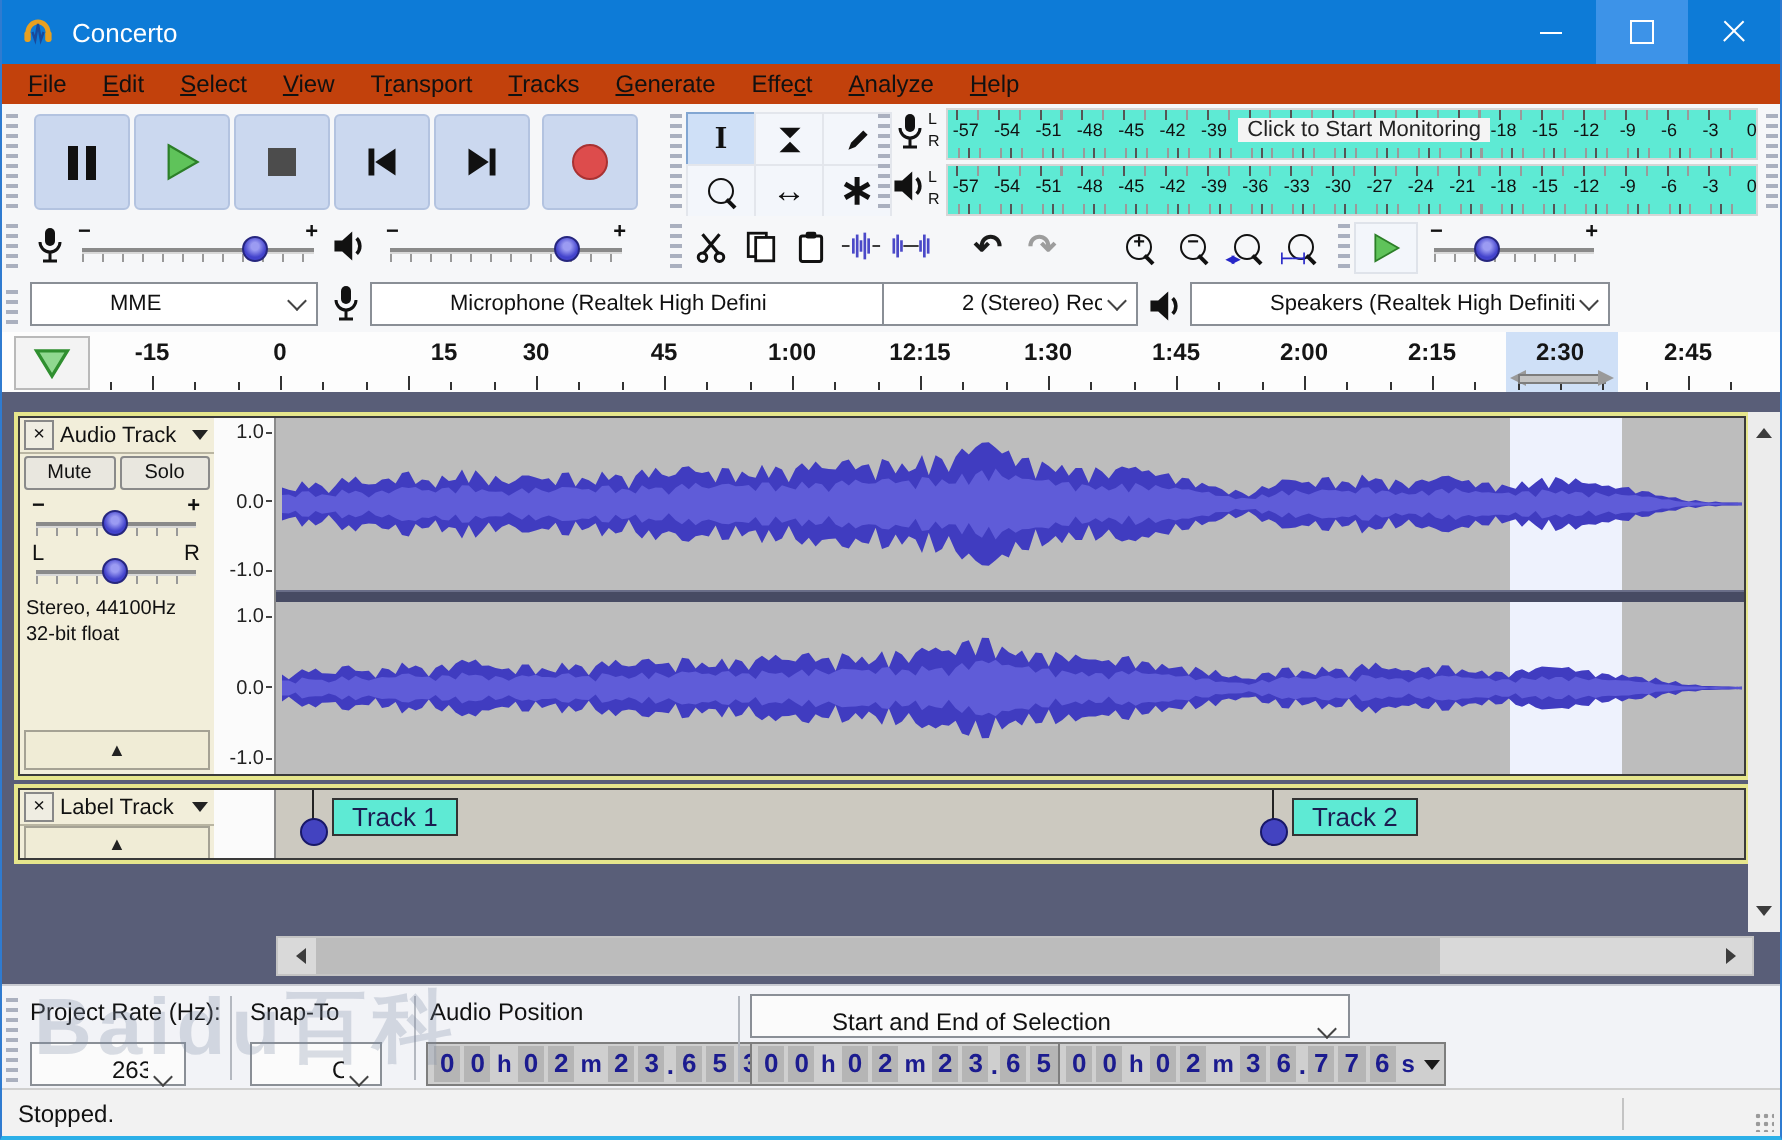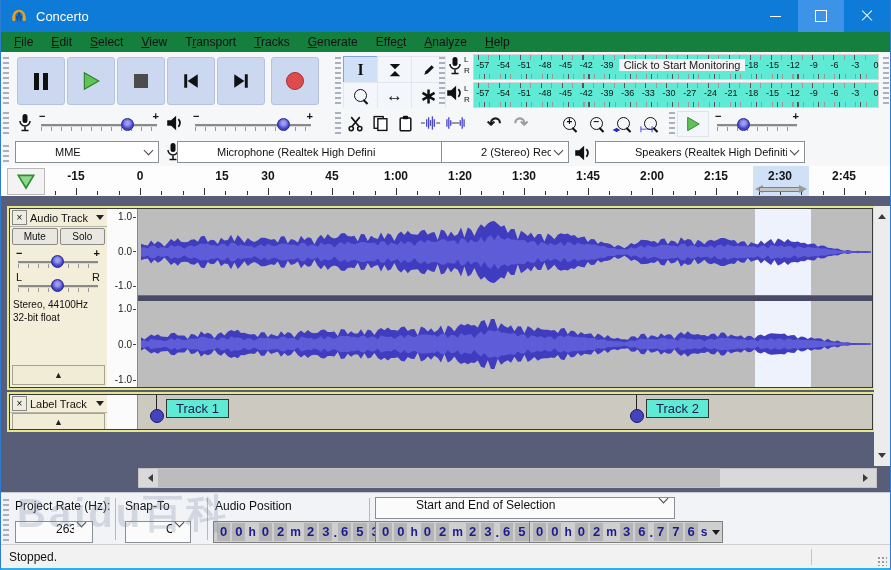--- a/index.html
+++ b/index.html
@@ -13,21 +13,21 @@
   .titlebar .title{font-size:13px;}
   .tb-btns{margin-left:auto;display:flex;height:32px;}
   .tb-btn{width:46px;height:32px;display:flex;align-items:center;justify-content:center;}
   .tb-btn.max{background:#3d93e8;}
   .glyph-min{width:11px;height:1px;background:#fff;display:block;}
   .glyph-max{width:10px;height:10px;border:1px solid #fff;display:block;}
   .glyph-close{position:relative;width:12px;height:12px;display:block;}
   .glyph-close::before,.glyph-close::after{content:"";position:absolute;left:-1px;top:5px;width:14px;height:1.4px;background:#fff;}
   .glyph-close::before{transform:rotate(45deg);} .glyph-close::after{transform:rotate(-45deg);}
   
-  .menubar{left:0;right:0;top:32px;height:20px;background:#15803d;border-bottom:1px solid #d9d9d9;display:flex;align-items:center;padding-left:4px;}
+  .menubar{left:0;right:0;top:32px;height:20px;background:#c2410c;border-bottom:1px solid #d9d9d9;display:flex;align-items:center;padding-left:4px;}
   .menu-item{font-size:12px;color:#111;padding:0 9px;height:20px;line-height:20px;}
   
   .row1{left:0;right:0;top:52px;height:56px;background:#f6f7f9;border-bottom:1px solid #dcdee2;}
   .row2{left:0;right:0;top:108px;height:30px;background:#f6f7f9;border-bottom:1px solid #dcdee2;}
   .devbar{left:0;right:0;top:138px;height:28px;background:#f6f7f9;border-bottom:1px solid #cfd1d6;}
   .grip{position:absolute;top:4px;bottom:4px;width:6px;
         background:repeating-linear-gradient(0deg,#aab0bf 0 2px,transparent 2px 5px);}
   .t-btn{position:absolute;width:46px;height:46px;top:5px;background:#cbd8ef;border:1px solid #b3c3e0;border-radius:3px;
          display:flex;align-items:center;justify-content:center;}
   .pause-bars{display:flex;gap:4px;} .pause-bars i{width:5px;height:17px;background:#101010;}
@@ -141,21 +141,21 @@
   .selbar{left:0;right:0;top:492px;height:52px;background:#f2f3f7;border-top:1px solid #c9cbd2;}
   .sb-label{position:absolute;top:6px;font-size:12px;color:#111;white-space:nowrap;}
   .vdiv{position:absolute;top:5px;bottom:5px;width:1px;background:#b4b8c0;}
   .tc{position:absolute;top:28px;height:22px;display:inline-flex;align-items:center;background:#cfcfcf;
       border:1px solid #7e7e7e;box-sizing:border-box;padding:0 2px;}
   .tc .d{background:#b5b5b5;color:#1b1b8f;font-weight:bold;font-size:13px;padding:0 3px;margin:0 1px;line-height:18px;}
   .tc .u{color:#1b1b8f;font-weight:bold;font-size:12px;margin:0 2px;}
   .tc .p{color:#1b1b8f;font-weight:bold;font-size:13px;}
   .tc-caret{width:0;height:0;border:4px solid transparent;border-top:5px solid #1a1a1a;margin:4px 0 0 3px;}
   .sb-dd{position:absolute;height:22px;background:#fbfbfb;border:1px solid #8a8f96;box-sizing:border-box;
-         display:flex;align-items:flex-start;padding:0 5px;}
+         display:flex;align-items:flex-end;padding:0 5px;}
   .sb-dd .dd-text{font-size:12px;}
   
   .statusbar{left:0;right:0;top:544px;height:24px;background:#f2f2f2;border-top:1px solid #cfcfcf;}
   .status-text{position:absolute;left:8px;top:5px;font-size:12px;color:#111;}
   .status-div{position:absolute;left:810px;top:4px;bottom:4px;width:1px;background:#c4c4c4;}
   .resize-grip{position:absolute;right:3px;bottom:3px;width:10px;height:10px;
      background:radial-gradient(circle,#9a9a9a 1px,transparent 1.3px);background-size:4px 4px;}
   .watermark{position:absolute;left:16px;top:486px;font-size:40px;font-weight:bold;color:rgba(125,140,165,0.28);
      letter-spacing:3px;pointer-events:none;z-index:40;}
   u{text-decoration:underline;}
@@ -447,21 +447,21 @@
     <div class="dd" style="left:14px;width:144px">
       <span class="dd-text">MME</span>
         <i class="caret"></i>
       </div>
     <svg class="dev-icon" style="left:164px" width="16" height="20" viewBox="0 0 16 20">
       <rect x="5.5" y="1" width="5" height="9" rx="2.5" fill="#111"></rect>
         <path d="M3 8 a5 5 0 0 0 10 0" fill="none" stroke="#111" stroke-width="1.5"></path>
         <line x1="8" y1="13.5" x2="8" y2="17" stroke="#111" stroke-width="1.5"></line>
         <line x1="4.5" y1="17.5" x2="11.5" y2="17.5" stroke="#111" stroke-width="1.5"></line>
       </svg>
-    <div class="dd" style="left:176px;width:280px">
+    <div class="dd" style="left:184px;width:280px">
       <span class="dd-text">Microphone (Realtek High Defini</span>
         <i class="caret"></i>
       </div>
     <div class="dd" style="left:440px;width:128px">
       <span class="dd-text">2 (Stereo) Recording Channels</span>
         <i class="caret"></i>
       </div>
     <svg class="dev-icon" style="left:572px;top:6px" width="20" height="18" viewBox="0 0 18 16">
       <polygon points="2,5.5 5.5,5.5 10,1.5 10,14.5 5.5,10.5 2,10.5" fill="#111"></polygon>
         <path d="M12 4.5 a5 5 0 0 1 0 7" fill="none" stroke="#111" stroke-width="1.6"></path>
@@ -474,21 +474,21 @@
 
   <div class="abs ruler">
     <div class="tl-sel" style="left: 752px; width: 56px;"></div>
     <div style="position:absolute;inset:0;">
         <span class="tl-label" style="left: 75px;">-15</span>
         <span class="tl-label" style="left: 139px;">0</span>
         <span class="tl-label" style="left: 203px; margin-left: 18px;">15</span>
         <span class="tl-label" style="left: 267px;">30</span>
         <span class="tl-label" style="left: 331px;">45</span>
         <span class="tl-label" style="left: 395px;">1:00</span>
-        <span class="tl-label" style="left: 459px;">1:20</span>
+        <span class="tl-label" style="left: 459px;">12:15</span>
         <span class="tl-label" style="left: 523px;">1:30</span>
         <span class="tl-label" style="left: 587px;">1:45</span>
         <span class="tl-label" style="left: 651px;">2:00</span>
         <span class="tl-label" style="left: 715px;">2:15</span>
         <span class="tl-label" style="left: 779px;">2:30</span>
         <span class="tl-label" style="left: 843px;">2:45</span>
         <i class="tl-tick" style="left: 53.7px;"></i>
         <i class="tl-tick major" style="left: 75px;"></i>
         <i class="tl-tick" style="left: 96.3px;"></i>
         <i class="tl-tick" style="left: 117.7px;"></i>

